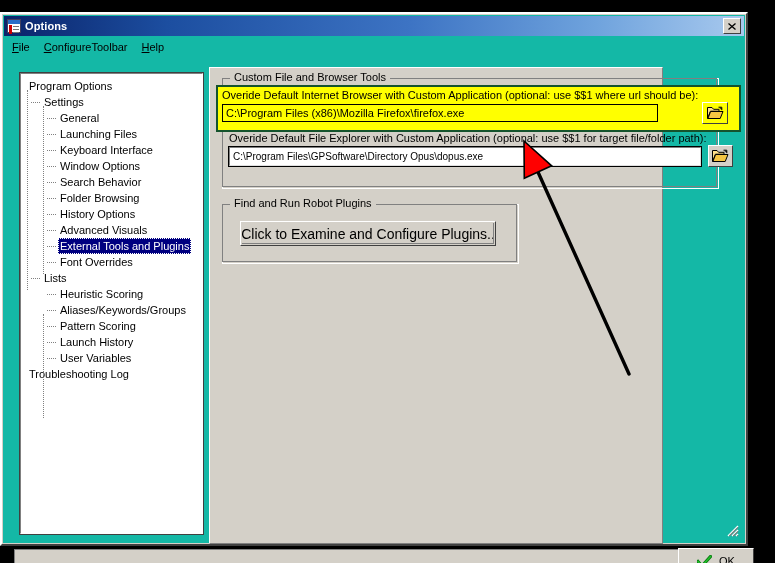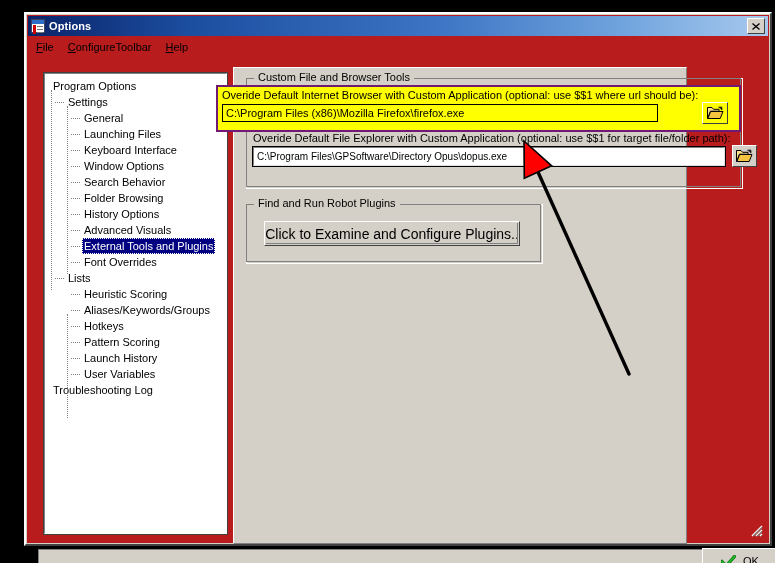--- a/index.html
+++ b/index.html
@@ -7,22 +7,22 @@
     width:775px;height:563px;overflow:hidden;
     background:#000000;
     font-family:"Liberation Sans", sans-serif;
     font-size:11px;
     -webkit-font-smoothing:none;
   }
   .desktop{position:absolute;inset:0;background:#000;}
 
   
   .window{
-    position:absolute;left:24px;top:12px;width:748px;height:534px;
-    background:#b91c1c;
+    position:absolute;left:0;top:12px;width:748px;height:534px;
+    background:#14b8a6;
     border-top:2px solid #ffffff;
     border-left:2px solid #ffffff;
     border-right:2px solid #404040;
     border-bottom:2px solid #404040;
     box-sizing:border-box;
     text-decoration:underline;
   }
   .window-inner{
     position:absolute;inset:0;
     border:1px solid #d4d0c8;
@@ -160,21 +160,21 @@
     border-top:1px solid #ffffff;border-left:1px solid #ffffff;
     border-right:1px solid #404040;border-bottom:1px solid #404040;
     box-sizing:border-box;
     display:flex;align-items:center;justify-content:center;
   }
 
   
   .highlight-box{
     position:absolute;left:216px;top:85px;width:525px;height:47px;
     background:#ffff00;
-    border:2px solid #701a75;
+    border:2px solid #14532d;
     box-sizing:border-box;
     z-index:20;
     padding:0;
   }
   .hl-label{
     position:absolute;left:4px;top:2px;font-size:11px;color:#000;white-space:nowrap;
   }
   .hl-input{
     position:absolute;left:4px;top:17px;width:436px;height:18px;
     background:#ffff00;
@@ -277,21 +277,20 @@
             <div class="tnode lvl2"><span class="lbl">Window Options</span></div>
             <div class="tnode lvl2"><span class="lbl">Search Behavior</span></div>
             <div class="tnode lvl2"><span class="lbl">Folder Browsing</span></div>
             <div class="tnode lvl2"><span class="lbl">History Options</span></div>
             <div class="tnode lvl2"><span class="lbl">Advanced Visuals</span></div>
             <div class="tnode lvl2 sel"><span class="lbl">External Tools and Plugins</span></div>
             <div class="tnode lvl2"><span class="lbl">Font Overrides</span></div>
             <div class="tnode lvl1"><span class="lbl">Lists</span></div>
             <div class="tnode lvl2"><span class="lbl">Heuristic Scoring</span></div>
             <div class="tnode lvl2"><span class="lbl">Aliases/Keywords/Groups</span></div>
-            <div class="tnode lvl2"><span class="lbl">Hotkeys</span></div>
             <div class="tnode lvl2"><span class="lbl">Pattern Scoring</span></div>
             <div class="tnode lvl2"><span class="lbl">Launch History</span></div>
             <div class="tnode lvl2"><span class="lbl">User Variables</span></div>
             <div class="tnode lvl0"><span class="lbl">Troubleshooting Log</span></div>
             <div class="vline" style="left: 6px; top: 16px; height: 200px;"></div>
             <div class="vline" style="left: 22px; top: 32px; height: 168px;"></div>
             <div class="vline" style="left: 22px; top: 240px; height: 104px;"></div>
           </div>
       </div>
 

